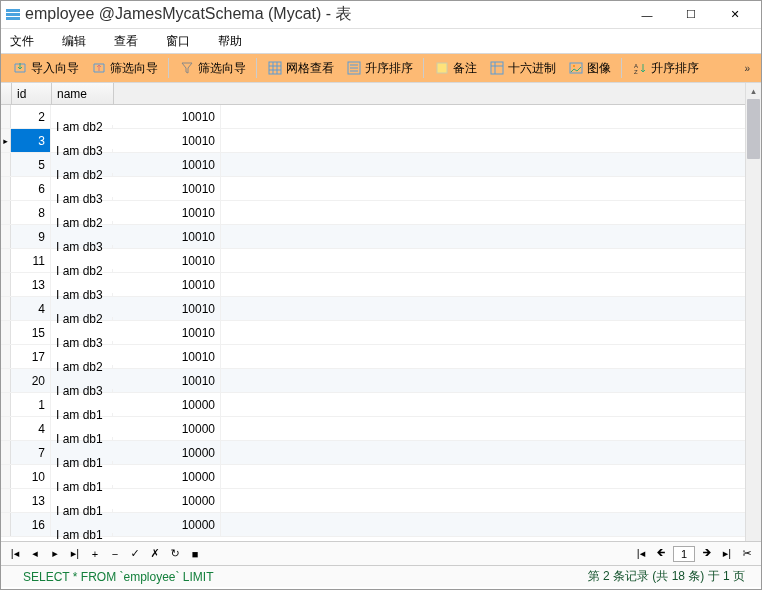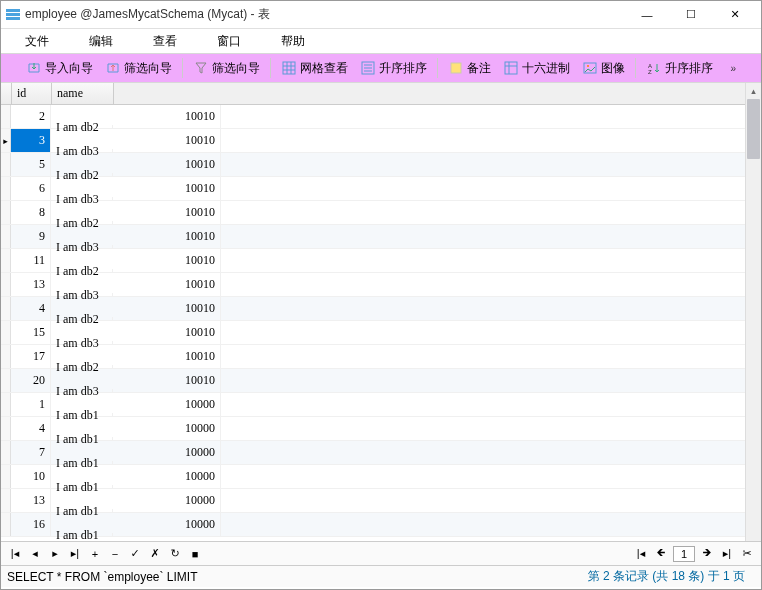--- a/index.html
+++ b/index.html
@@ -1,34 +1,34 @@
 <!DOCTYPE html>
 <html><head>
 <meta charset="utf-8">
 <style>
   * { box-sizing: border-box; margin: 0; padding: 0; }
   body { font-family: "Microsoft YaHei", "Segoe UI", sans-serif; font-size: 12px; background: #fff; width: 762px; height: 590px; overflow: hidden; position: relative; border: 1px solid #999; }
   
   .titlebar { height: 28px; display: flex; align-items: center; padding: 0 4px; background: #fff; border-bottom: 1px solid #e0e0e0; }
   .titlebar .icon { width: 16px; height: 16px; margin-right: 4px; }
-  .titlebar .title { flex: 1; font-size: 12px; color: #333; }
+  .titlebar .title { flex: 1; font-size: 16px; color: #333; }
   .winbtns { display: flex; }
   .winbtn { width: 44px; height: 26px; display: flex; align-items: center; justify-content: center; font-family: Arial; font-size: 11px; cursor: pointer; }
   
-  .menubar { height: 24px; display: flex; align-items: center; padding: 0 18px; gap: 28px; }
+  .menubar { height: 24px; display: flex; align-items: center; padding: 0 3px; gap: 16px; }
   .menubar span { padding: 2px 6px; cursor: pointer; }
   
-  .toolbar { height: 30px; display: flex; align-items: center; padding: 0 19px; background: #f0abfc; border-top: 1px solid #d8d8d8; border-bottom: 1px solid #d8d8d8; }
+  .toolbar { height: 30px; display: flex; align-items: center; padding: 0 5px; background: #fdba74; border-top: 1px solid #d8d8d8; border-bottom: 1px solid #d8d8d8; }
   .tbtn { display: flex; align-items: center; padding: 2px 5px; margin: 0 1px; cursor: pointer; border-radius: 2px; }
   .tbtn .ic { width: 16px; height: 16px; margin-right: 3px; display: inline-flex; align-items: center; justify-content: center; }
   .tsep { width: 1px; height: 20px; background: #ccc; margin: 0 4px; }
   .chev { margin-left: auto; padding: 2px 6px; cursor: pointer; font-size: 10px; color: #333; }
   
   .grid-wrap { position: relative; height: 458px; overflow: hidden; display: flex; }
-  .grid { flex: 1; font-family: Liberation Serif, serif; }
+  .grid { flex: 1; }
   .ghead { display: flex; background: #f0f0f0; border-bottom: 1px solid #ccc; height: 22px; }
   .ghead .col { border-right: 1px solid #ccc; padding: 2px 5px; display: flex; align-items: center; background: linear-gradient(#f9f9f9,#ececec); }
   .col-sel { width: 10px; }
   .col-id { width: 40px; }
   .col-name { width: 62px; }
   .col-shard { width: 108px; }
   
   .grow { display: flex; height: 24px; border-bottom: 1px solid #f0f0f0; align-items: stretch; }
   .grow.alt { background: #f5f8fb; }
   .grow.sel .cell.c-id { background: #0078d7; color: #fff; }
@@ -41,22 +41,22 @@
   .vscroll { width: 16px; background: #f0f0f0; border-left: 1px solid #ddd; position: relative; }
   .vscroll .thumb { position: absolute; top: 0; left: 1px; right: 1px; height: 60px; background: #c2c3c9; border-radius: 1px; }
   .vscroll .arrow-up { position: absolute; top: 0; width: 100%; height: 16px; display:flex; align-items:center; justify-content:center; font-size:9px; color:#666; cursor:pointer;}
   
   .navbar { height: 24px; border-top: 1px solid #ccc; display: flex; align-items: center; padding: 0 4px; background: #fafafa; }
   .navbtn { width: 18px; height: 18px; display: flex; align-items: center; justify-content: center; cursor: pointer; font-size: 11px; margin: 0 1px; font-family: Arial; }
   .navright { margin-left: auto; display: flex; align-items: center; }
   .pagebox { width: 22px; height: 16px; border: 1px solid #aaa; background: #fff; text-align: center; font-size: 11px; margin: 0 2px; }
   
   .statusbar { height: 22px; border-top: 1px solid #ccc; display: flex; align-items: center; padding: 0 6px; background: #fafafa; font-size: 12px; }
-  .statusbar .sql { flex: 1; color: #000000; }
-  .statusbar .info { color: #0369a1; padding-right: 10px; text-align: right; }
+  .statusbar .sql { flex: 1; color: #15803d; margin-left: 16px; }
+  .statusbar .info { color: #14532d; padding-right: 10px; text-align: right; }
 </style>
 </head>
 <body>
 
 <div class="titlebar">
   <span class="icon">
     <svg width="16" height="16">
         <rect x="1" y="2" width="14" height="3" fill="#4aa3df"></rect>
         <rect x="1" y="6" width="14" height="3" fill="#4aa3df"></rect>
         <rect x="1" y="10" width="14" height="3" fill="#4aa3df"></rect>

